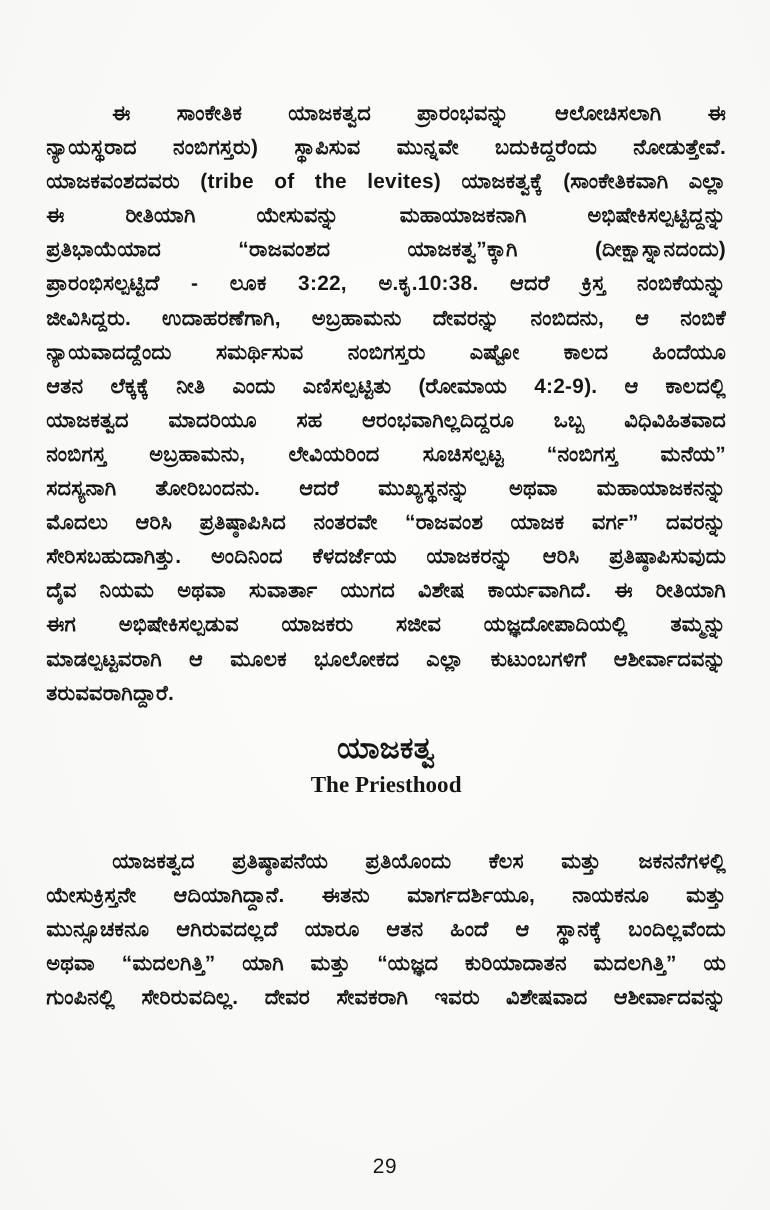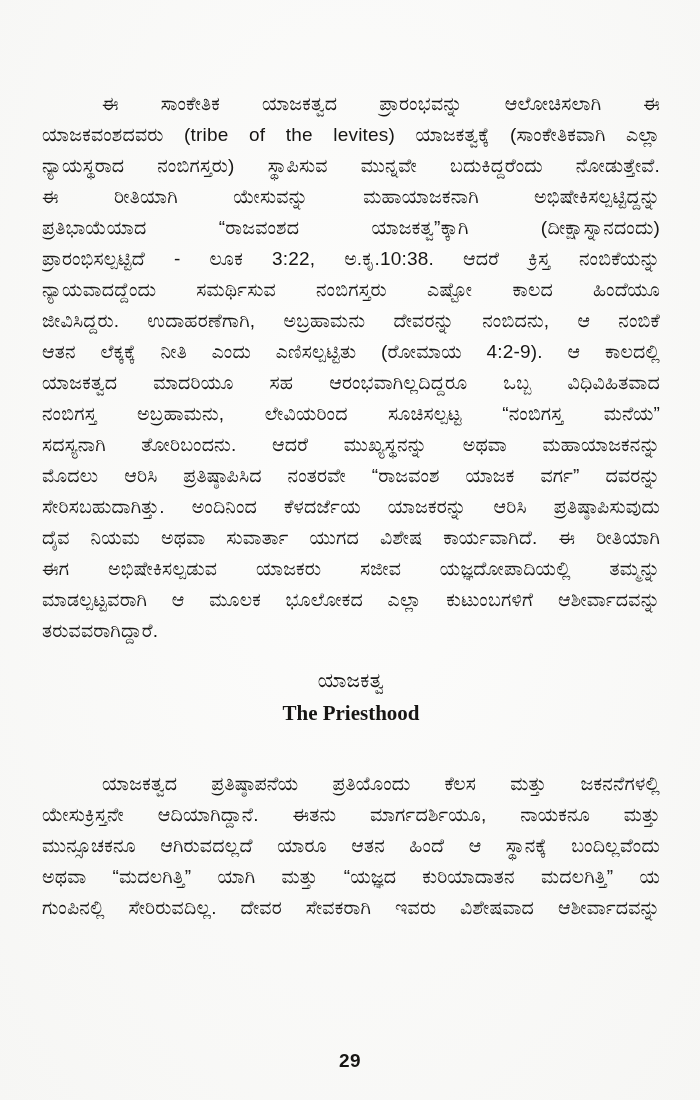--- a/index.html
+++ b/index.html
@@ -24,79 +24,79 @@
       var(--paper);
     color: var(--ink);
     overflow: hidden;
   }
   .text-block {
     position: absolute;
     left: 42px;
     top: 88px;
     width: 618px;
   }
-  .para { width: 100%; }
+  .para { width: 100%; font-weight: bold; }
   .line {
     font-size: 19px;
     line-height: 31px;
     height: 31px;
     overflow: hidden;
     text-align: justify;
     text-align-last: justify;
     letter-spacing: 0.2px;
     white-space: normal;
   }
   .line.indent { text-indent: 60px; }
   .line.short-last {
     text-align: center;
     text-align-last: left;
   }
   .headings {
     margin-top: 19px;
     text-align: center;
   }
   .kn-heading {
-    font-size: 20px;
+    font-size: 27px;
     line-height: 30px;
-    font-weight: normal;
+    font-weight: bold;
     letter-spacing: 0.3px;
   }
   .en-heading {
     font-family: "Liberation Serif", "DejaVu Serif", serif;
     font-size: 21px;
     line-height: 36px;
     font-weight: bold;
   }
   .para-2 { margin-top: 37px; }
   .page-number {
     position: absolute;
     left: 0;
     right: 0;
     top: 1050px;
     text-align: center;
     font-size: 19px;
-    font-weight: bold;
+    font-weight: normal;
     letter-spacing: 0.5px;
   }
 </style>
 </head>
 <body>
 
 <div class="page">
   <div class="text-block">
 
     <div class="para para-1">
         <div class="line indent">ಈ ಸಾಂಕೇತಿಕ ಯಾಜಕತ್ವದ ಪ್ರಾರಂಭವನ್ನು ಆಲೋಚಿಸಲಾಗಿ ಈ</div>
+        <div class="line">ನ್ಯಾಯಸ್ಥರಾದ ನಂಬಿಗಸ್ತರು) ಸ್ಥಾಪಿಸುವ ಮುನ್ನವೇ ಬದುಕಿದ್ದರೆಂದು ನೋಡುತ್ತೇವೆ.</div>
         <div class="line">ಯಾಜಕವಂಶದವರು (tribe of the levites) ಯಾಜಕತ್ವಕ್ಕೆ (ಸಾಂಕೇತಿಕವಾಗಿ ಎಲ್ಲಾ</div>
-        <div class="line">ನ್ಯಾಯಸ್ಥರಾದ ನಂಬಿಗಸ್ತರು) ಸ್ಥಾಪಿಸುವ ಮುನ್ನವೇ ಬದುಕಿದ್ದರೆಂದು ನೋಡುತ್ತೇವೆ.</div>
         <div class="line">ಈ ರೀತಿಯಾಗಿ ಯೇಸುವನ್ನು ಮಹಾಯಾಜಕನಾಗಿ ಅಭಿಷೇಕಿಸಲ್ಪಟ್ಟಿದ್ದನ್ನು</div>
         <div class="line">ಪ್ರತಿಭಾಯೆಯಾದ “ರಾಜವಂಶದ ಯಾಜಕತ್ವ”ಕ್ಕಾಗಿ (ದೀಕ್ಷಾಸ್ನಾನದಂದು)</div>
         <div class="line">ಪ್ರಾರಂಭಿಸಲ್ಪಟ್ಟಿದೆ - ಲೂಕ 3:22, ಅ.ಕೃ.10:38.  ಆದರೆ ಕ್ರಿಸ್ತ ನಂಬಿಕೆಯನ್ನು</div>
+        <div class="line">ಜೀವಿಸಿದ್ದರು. ಉದಾಹರಣೆಗಾಗಿ, ಅಬ್ರಹಾಮನು ದೇವರನ್ನು ನಂಬಿದನು, ಆ ನಂಬಿಕೆ</div>
         <div class="line">ನ್ಯಾಯವಾದದ್ದೆಂದು ಸಮರ್ಥಿಸುವ ನಂಬಿಗಸ್ತರು ಎಷ್ಟೋ ಕಾಲದ ಹಿಂದೆಯೂ</div>
-        <div class="line">ಜೀವಿಸಿದ್ದರು. ಉದಾಹರಣೆಗಾಗಿ, ಅಬ್ರಹಾಮನು ದೇವರನ್ನು ನಂಬಿದನು, ಆ ನಂಬಿಕೆ</div>
         <div class="line">ಆತನ ಲೆಕ್ಕಕ್ಕೆ ನೀತಿ ಎಂದು ಎಣಿಸಲ್ಪಟ್ಟಿತು (ರೋಮಾಯ 4:2-9).  ಆ ಕಾಲದಲ್ಲಿ</div>
         <div class="line">ಯಾಜಕತ್ವದ ಮಾದರಿಯೂ ಸಹ ಆರಂಭವಾಗಿಲ್ಲದಿದ್ದರೂ ಒಬ್ಬ ವಿಧಿವಿಹಿತವಾದ</div>
         <div class="line">ನಂಬಿಗಸ್ತ ಅಬ್ರಹಾಮನು, ಲೇವಿಯರಿಂದ ಸೂಚಿಸಲ್ಪಟ್ಟ “ನಂಬಿಗಸ್ತ ಮನೆಯ”</div>
         <div class="line">ಸದಸ್ಯನಾಗಿ ತೋರಿಬಂದನು.  ಆದರೆ ಮುಖ್ಯಸ್ಥನನ್ನು ಅಥವಾ ಮಹಾಯಾಜಕನನ್ನು</div>
         <div class="line">ಮೊದಲು ಆರಿಸಿ ಪ್ರತಿಷ್ಠಾಪಿಸಿದ ನಂತರವೇ “ರಾಜವಂಶ ಯಾಜಕ ವರ್ಗ” ದವರನ್ನು</div>
         <div class="line">ಸೇರಿಸಬಹುದಾಗಿತ್ತು.  ಅಂದಿನಿಂದ ಕೆಳದರ್ಜೆಯ ಯಾಜಕರನ್ನು ಆರಿಸಿ ಪ್ರತಿಷ್ಠಾಪಿಸುವುದು</div>
         <div class="line">ದೈವ ನಿಯಮ ಅಥವಾ ಸುವಾರ್ತಾ ಯುಗದ ವಿಶೇಷ ಕಾರ್ಯವಾಗಿದೆ.  ಈ ರೀತಿಯಾಗಿ</div>
         <div class="line">ಈಗ ಅಭಿಷೇಕಿಸಲ್ಪಡುವ ಯಾಜಕರು ಸಜೀವ ಯಜ್ಞದೋಪಾದಿಯಲ್ಲಿ ತಮ್ಮನ್ನು</div>
         <div class="line">ಮಾಡಲ್ಪಟ್ಟವರಾಗಿ ಆ ಮೂಲಕ ಭೂಲೋಕದ ಎಲ್ಲಾ ಕುಟುಂಬಗಳಿಗೆ ಆಶೀರ್ವಾದವನ್ನು</div>
         <div class="line short-last">ತರುವವರಾಗಿದ್ದಾರೆ.</div>

